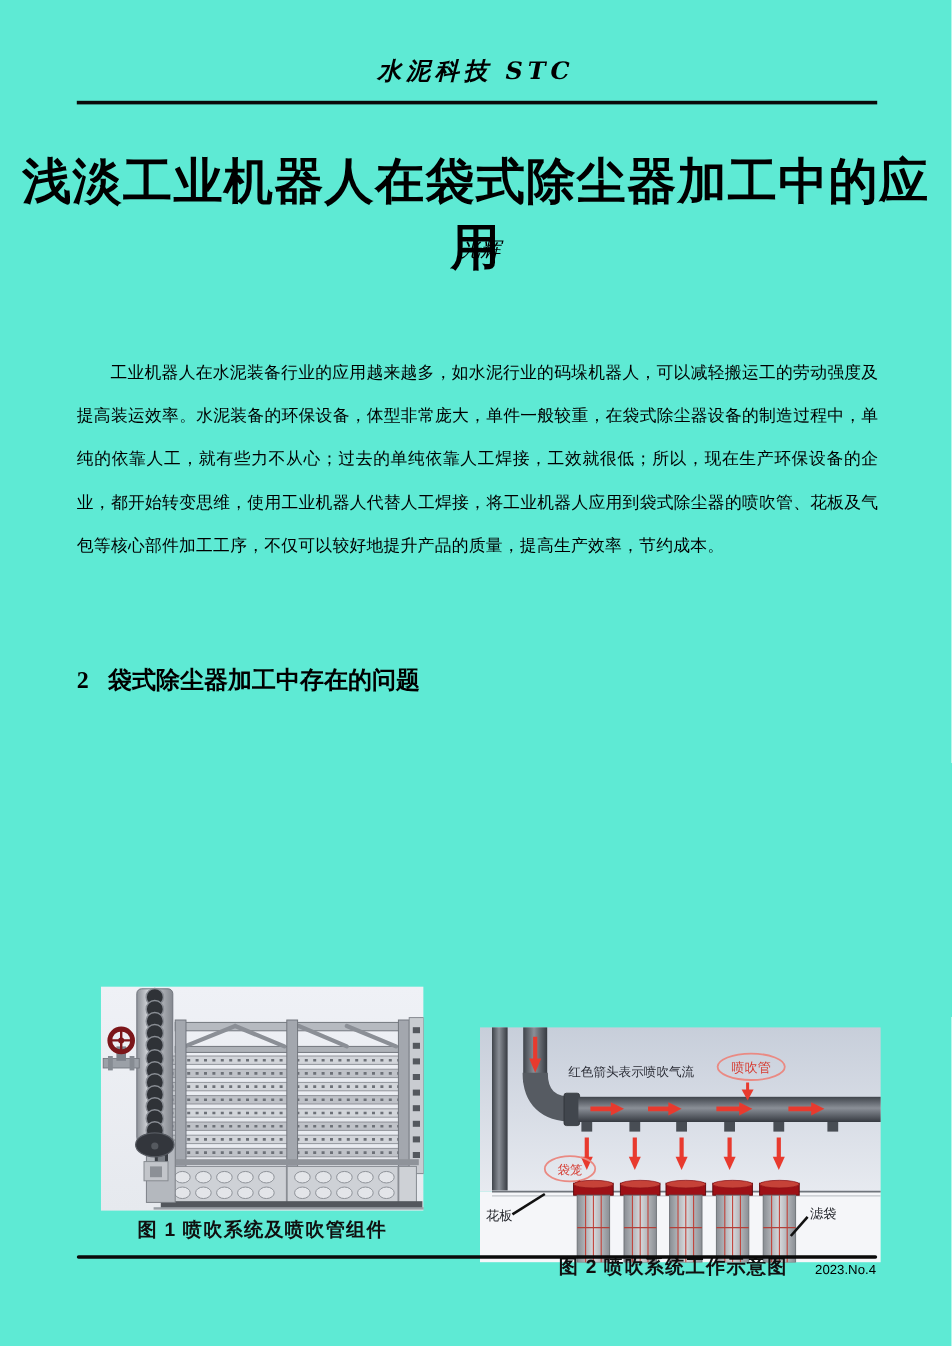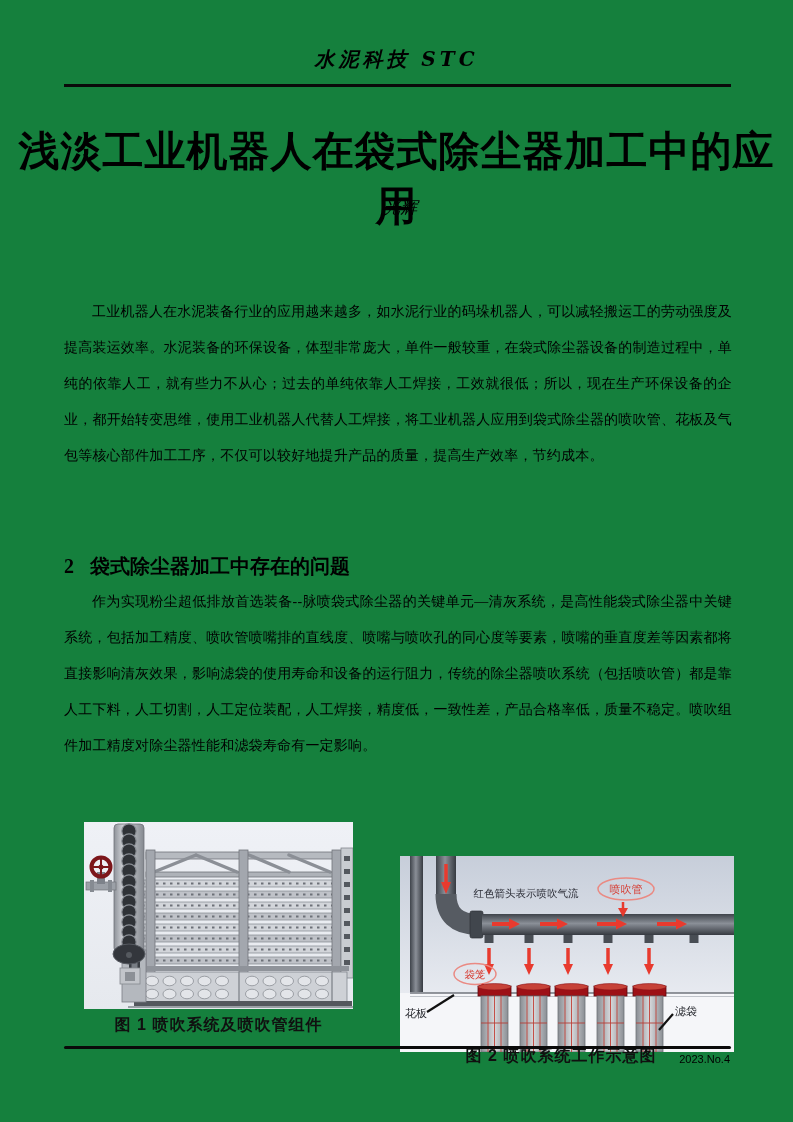--- a/index.html
+++ b/index.html
@@ -1,18 +1,18 @@
 <!DOCTYPE html>
 <html><head>
 <meta charset="utf-8">
 <style>
   * { box-sizing: border-box; }
   html,body { margin:0; padding:0; background:#ffffff; }
   .page {
-    position:relative; width:793px; height:1122px; background:#15803d;
+    position:relative; width:793px; height:1122px; background:#5eead4;
     font-family:"Liberation Serif", serif; color:#000; overflow:hidden;
   }
   .journal-title {
     position:absolute; top:46px; left:0; right:0; text-align:center;
     font-size:20px; font-style:italic; letter-spacing:4px; font-weight:bold;
     font-family:"DejaVu Serif", serif;
   }
   .rule { position:absolute; left:64px; width:667px; height:3px; background:#0a0a0a; }
   .header-rule { top:84px; }
   .footer-rule { top:1046px; border-radius:2px; }
@@ -68,21 +68,20 @@
   <div class="rule header-rule"></div>
 
   <div class="article-title">浅淡工业机器人在袋式除尘器加工中的应用</div>
   <div class="author">光辉</div>
 
   <div class="para para1">工业机器人在水泥装备行业的应用越来越多，如水泥行业的码垛机器人，可以减轻搬运工的劳动强度及提高装运效率。水泥装备的环保设备，体型非常庞大，单件一般较重，在袋式除尘器设备的制造过程中，单纯的依靠人工，就有些力不从心；过去的单纯依靠人工焊接，工效就很低；所以，现在生产环保设备的企业，都开始转变思维，使用工业机器人代替人工焊接，将工业机器人应用到袋式除尘器的喷吹管、花板及气包等核心部件加工工序，不仅可以较好地提升产品的质量，提高生产效率，节约成本。</div>
 
   <div class="sec-head sec2">
     <span class="sec-num">2</span><span>袋式除尘器加工中存在的问题</span>
   </div>
-  <div class="para para2">作为实现粉尘超低排放首选装备--脉喷袋式除尘器的关键单元—清灰系统，是高性能袋式除尘器中关键系统，包括加工精度、喷吹管喷嘴排的直线度、喷嘴与喷吹孔的同心度等要素，喷嘴的垂直度差等因素都将直接影响清灰效果，影响滤袋的使用寿命和设备的运行阻力，传统的除尘器喷吹系统（包括喷吹管）都是靠人工下料，人工切割，人工定位装配，人工焊接，精度低，一致性差，产品合格率低，质量不稳定。喷吹组件加工精度对除尘器性能和滤袋寿命有一定影响。</div>
 
   <div class="figure fig1">
     <svg width="269" height="187" viewBox="0 0 269 187">
       <defs>
         <linearGradient id="f1bg" x1="0" y1="0" x2="0" y2="1">
           <stop offset="0" stop-color="#eff1f6"></stop>
             <stop offset="1" stop-color="#e6e9ee"></stop>
         </linearGradient>
         <linearGradient id="tankg" x1="0" y1="0" x2="1" y2="0">
           <stop offset="0" stop-color="#8e9299"></stop>

